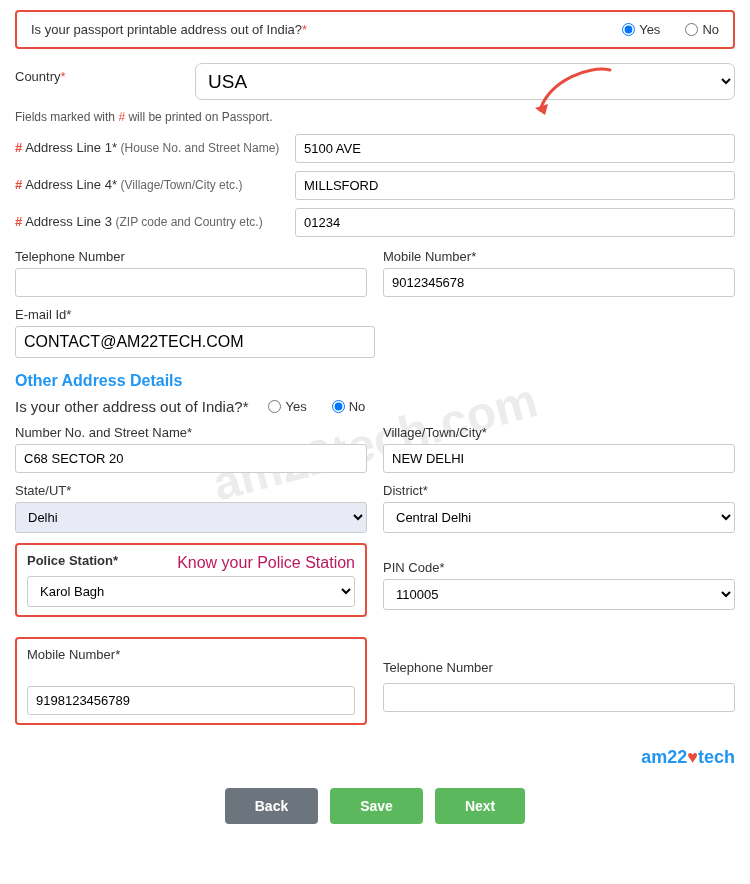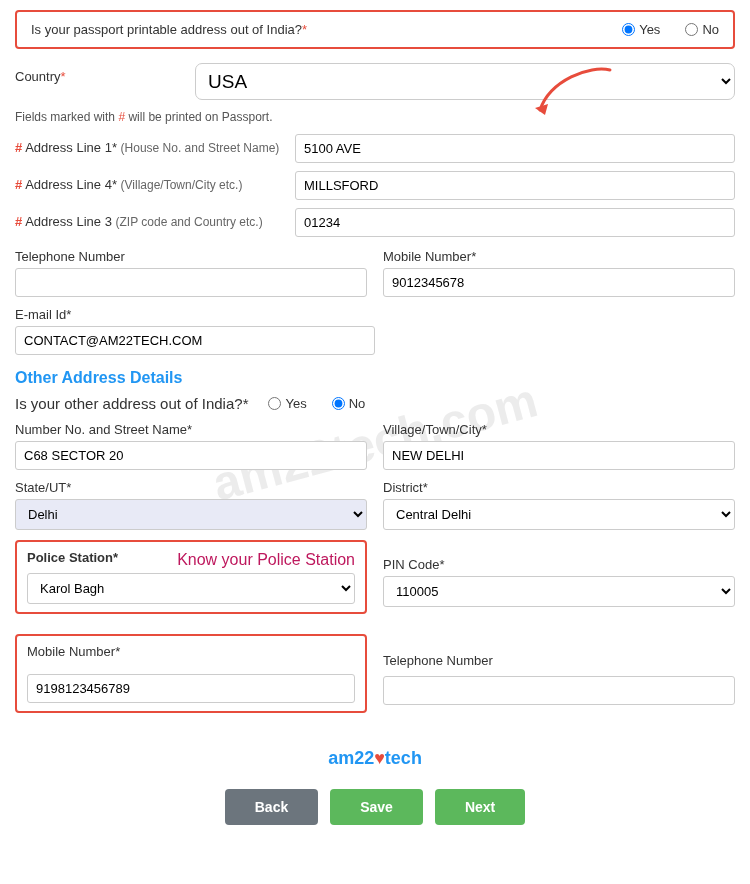--- a/index.html
+++ b/index.html
@@ -137,21 +137,21 @@
     .single-col-row label {
       display: block;
       font-size: 13px;
       margin-bottom: 4px;
     }
     .single-col-row input[type="text"] {
       width: 360px;
       padding: 6px 8px;
       border: 1px solid #ccc;
       border-radius: 3px;
-      font-size: 13px;
+      font-size: 16px;
     }
     .section-title {
       color: #2196F3;
       font-size: 16px;
       font-weight: bold;
       margin: 14px 0 8px 0;
     }
     .other-address-radio-row {
       display: flex;
       align-items: center;
@@ -243,25 +243,25 @@
     select[data-name="district-select"] {
       background: #fff;
     }
     select[data-name="police-station-select"] {
       background: #fff;
     }
     select[data-name="pin-code-select"] {
       background: #fff;
     }
     .branding {
-      text-align: center;
+      text-align: right;
       font-size: 18px;
       font-weight: bold;
       color: #2196F3;
-      margin-top: 25px;
+      margin-top: 12px;
     }
     .branding .heart {
       color: #e74c3c;
     }
   </style>
 </head>
 <body>
 
 <div class="page-container">
   <div class="watermark" data-name="watermark">am22tech.com</div>
@@ -453,21 +453,21 @@
         </select>
       </div>
     </div>
 
     <div class="two-col-row" data-name="mobile-telephone-other-row">
       <div class="col" data-name="mobile-other-col">
         <div class="highlight-box" data-name="mobile-other-highlight">
           <label data-name="mobile-other-label">
             <span data-name="mobile-other-label-text">Mobile Number</span><span class="required" data-name="mobile-other-required">*</span>
           </label>
-          <input type="text" data-name="mobile-other-input" style="width: 100%; padding: 6px 8px; border: 1px solid rgb(204, 204, 204); border-radius: 3px; font-size: 13px; margin-top: 11px;" value="9198123456789">
+          <input type="text" data-name="mobile-other-input" style="width: 100%; padding: 6px 8px; border: 1px solid rgb(204, 204, 204); border-radius: 3px; font-size: 13px; margin-top: 20px;" value="9198123456789">
         </div>
       </div>
       <div class="col" data-name="telephone-other-col">
         <label data-name="telephone-other-label">Telephone Number</label>
         <input type="text" data-name="telephone-other-input" style="margin-top: 4px;" value="">
       </div>
     </div>
 
     <div class="branding" data-name="branding-text">
       <span data-name="brand-name">am22</span><span class="heart" data-name="brand-heart">♥</span><span data-name="brand-tech">tech</span>

